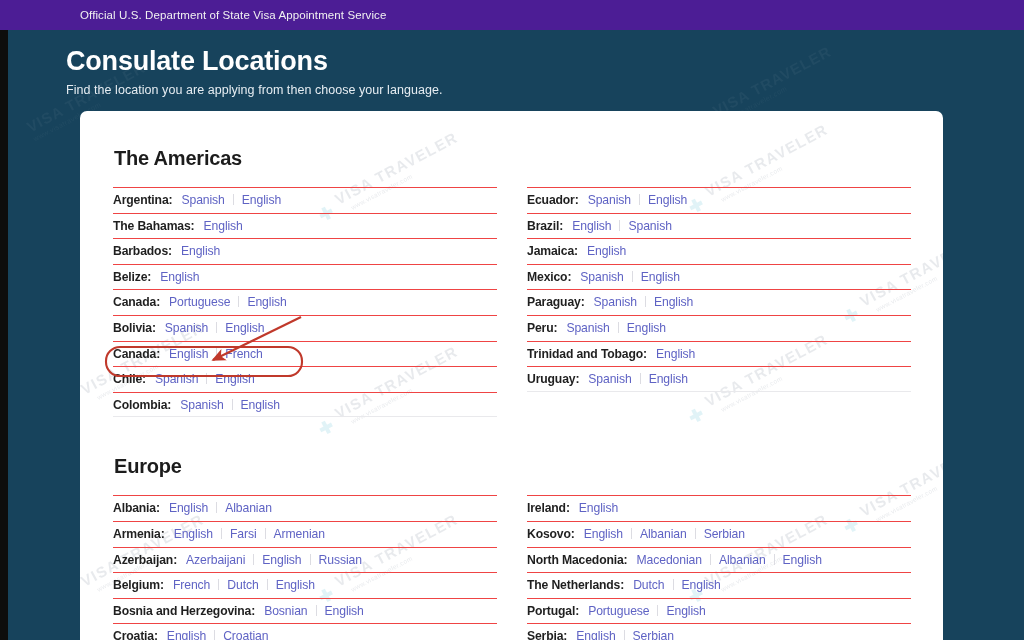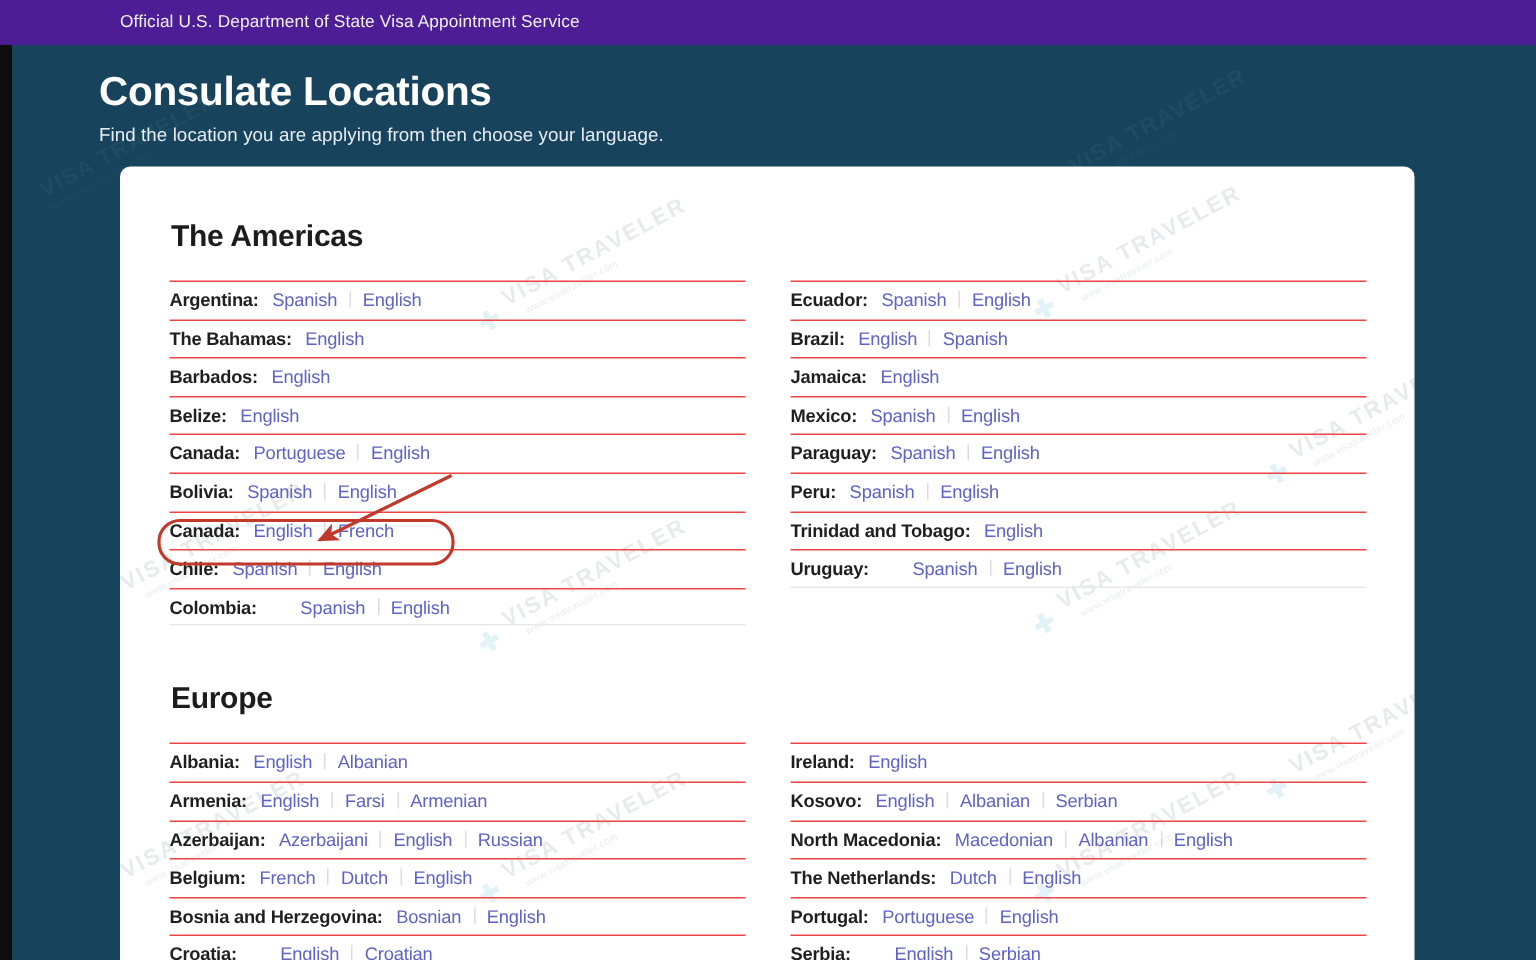--- a/index.html
+++ b/index.html
@@ -113,21 +113,21 @@
 
   .row {
     display: flex;
     align-items: baseline;
     flex-wrap: nowrap;
     border-top: 1px solid #ef4444;
     height: 25.6px;
     padding-top: 5px;
     white-space: nowrap;
   }
-  .row:last-child { border-bottom: 1px solid #e9e9ec; gap: 20px; }
+  .row:last-child { border-bottom: 1px solid #e9e9ec; }
 
   .country {
     font-size: 12.2px;
     font-weight: 700;
     color: #1f1f1f;
     letter-spacing: -.15px;
   }
 
   .langs { display: flex; align-items: baseline; margin-left: 7px; }
   .lang {

